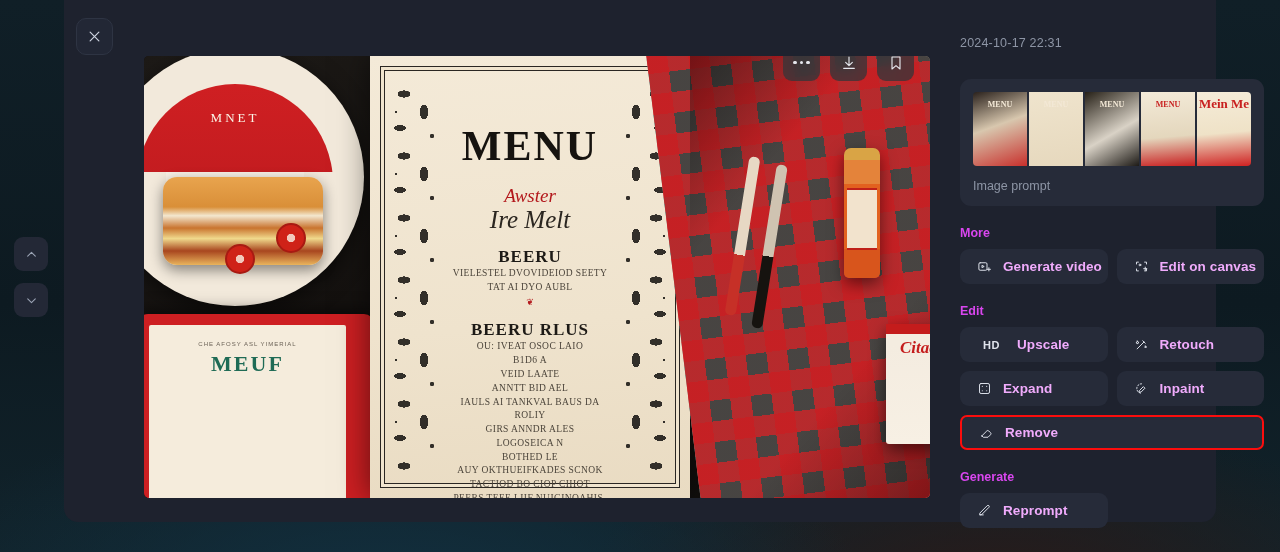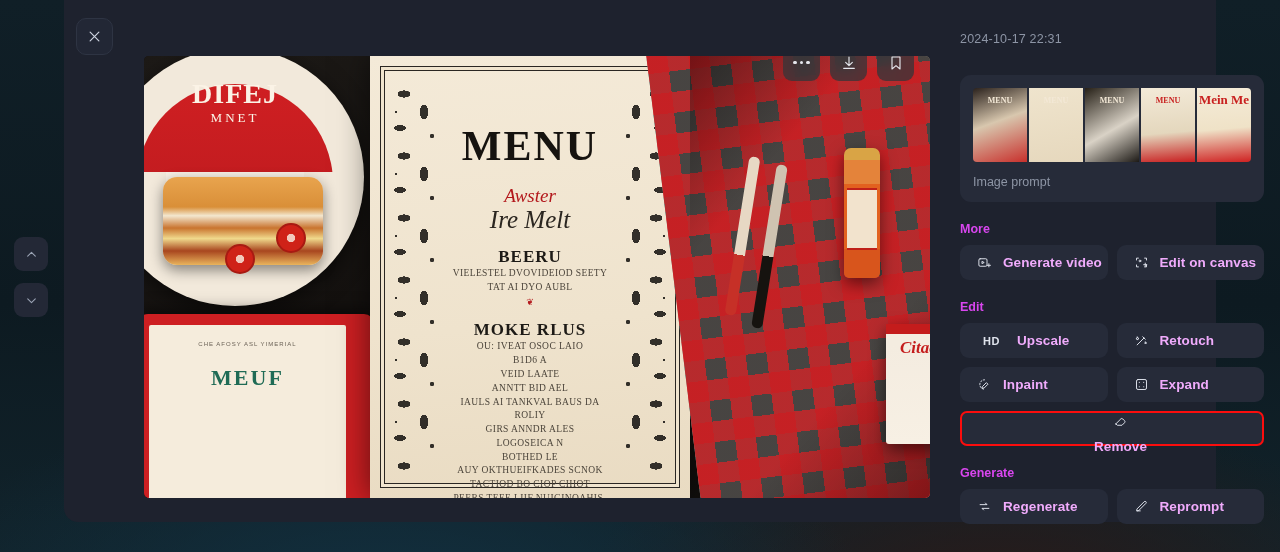--- a/index.html
+++ b/index.html
@@ -111,21 +111,21 @@
     box-shadow: 0 -4px 16px rgba(0,0,0,.5);
     padding:9px;
   }
   #board-inner {
     position:absolute; inset:9px 26px 0 9px;
     background:#f5ecdc; border:2px solid #cd1f22; border-radius:4px;
     padding-top:16px; text-align:center; overflow:hidden;
   }
   #board-sub { font-size:6px; color:#6b6257; letter-spacing:1px; }
   #board-t1 { font-size:22px; font-weight:bold; color:#1f6b55;
-              font-family:"Liberation Serif", serif; letter-spacing:2px; margin-top:18px; }
+              font-family:"Liberation Serif", serif; letter-spacing:2px; margin-top:4px; }
   #board-t2 { font-size:36px; color:#cd1f22; font-family:"Liberation Serif", serif;
               font-style:italic; font-weight:bold; line-height:.92; margin-top:-1px; }
   
   #card {
     position:absolute; left:226px; top:0; width:320px; height:442px;
     background: linear-gradient(175deg,#f4ead8 0%, #efe3cd 60%, #e9dbc2 100%);
     box-shadow: 0 0 30px rgba(0,0,0,.55);
     padding:18px 30px;
   }
   #card::after { 
@@ -198,21 +198,21 @@
             background: rgba(56,52,56,.78);
             -webkit-backdrop-filter: blur(6px); backdrop-filter: blur(6px);
             display:flex; align-items:center; justify-content:center; cursor:pointer; }
   .tb-btn svg { width:16px; height:16px; stroke:#e6e8ee; stroke-width:1.7;
                 fill:none; stroke-linecap:round; stroke-linejoin:round; }
   .tb-dots { display:flex; gap:3px; }
   .tb-dots i { width:3.4px; height:3.4px; border-radius:50%; background:#e6e8ee; display:block; }
 
   
   #sidebar { position:absolute; left:880px; top:0; width:336px; height:522px;
-             padding:16px 16px 0 16px;margin-top:16px; }
+             padding:36px 16px 0 16px; }
   #timestamp { font-size:12.5px; color:#8d95a5; letter-spacing:.2px; }
   #prompt-card { margin-top:29px; background:#262b39; border-radius:11px; padding:13px; }
   #thumb-strip { display:flex; gap:2px; height:74px; border-radius:4px; overflow:hidden; }
   .thumb { flex:1 1 0; height:100%; position:relative; overflow:hidden; background:#1b1713; }
   .th-lbl { position:absolute; width:100%; text-align:center; color:#f3e8d6;
             font-family:"Liberation Serif", serif; font-weight:bold; }
   #prompt-label { margin-top:13px; font-size:12.5px; color:#8d95a5; }
   .grp-label { font-size:12.5px; color:#d946ef; margin:20px 0 9px 0; font-weight:bold; }
   .btn-grid { display:grid; grid-template-columns:1fr 1fr; gap:9px; }
   .act-btn { height:35px; background:#262b39; border-radius:9px;
@@ -232,21 +232,20 @@
 <div id="backdrop"></div>
 
 <div id="modal">
 
   <div id="stage">
     <div id="photo">
       <div class="slate"></div>
 
       <div id="plate">
         <div id="plate-band"></div>
-        <div class="plate-txt" id="plate-t1">DIFEJ</div>
         <div class="plate-txt" id="plate-t2">MNET</div>
         <div id="sandwich"></div>
         <div class="tomato" style="left:46%;top:76%"></div>
         <div class="tomato" style="left:66%;top:68%"></div>
       </div>
 
       <div id="board">
         <div id="board-inner">
           <div id="board-sub">CHE AFOSY ASL YIMERIAL</div>
           <div id="board-t1">MEUF</div>
@@ -258,21 +257,21 @@
         <div class="vine" id="vine-r"></div>
         <div id="card-body">
           <div id="menu-title">MENU</div>
           <div id="menu-script">Awster</div>
           <div id="menu-script-2">Ire Melt</div>
           <div id="menu-sections">
               <div class="sec-h">BEERU</div>
               <div class="sec-l">VIELESTEL DVOVIDEIOD SEETY</div>
               <div class="sec-l">TAT AI DYO AUBL</div>
               <div class="dot-rule">❦</div>
-              <div class="sec-h">MOKE RLUS</div>
+              <div class="sec-h">BEERU RLUS</div>
               <div class="sec-l">OU: IVEAT OSOC LAIO</div>
               <div class="sec-l">B1D6 A</div>
               <div class="sec-l">VEID LAATE</div>
               <div class="sec-l">ANNTT BID AEL</div>
               <div class="sec-l">IAULS AI TANKVAL BAUS DA ROLIY</div>
               <div class="sec-l">GIRS ANNDR ALES</div>
               <div class="sec-l">LOGOSEICA N</div>
               <div class="sec-l">BOTHED LE</div>
               <div class="sec-l">AUY OKTHUEIFKADES SCNOK</div>
               <div class="sec-l">TACTIOD BO CIOP CIIIOT</div>
@@ -367,50 +366,44 @@
           <div class="act-btn">
             <svg viewBox="0 0 24 24">
               <path d="M5 19L16 8M14 6l4 4"></path>
               <path d="M5.5 6.5l.8 1.6 1.6.8-1.6.8-.8 1.6-.8-1.6-1.6-.8 1.6-.8z"></path>
               <path d="M18.5 14.5l.5 1 1 .5-1 .5-.5 1-.5-1-1-.5 1-.5z"></path>
             </svg>
             <span class="lbl">Retouch</span>
           </div>
           <div class="act-btn">
             <svg viewBox="0 0 24 24">
-              <path d="M12 4.5a7.5 7.5 0 1 0 0 15" stroke-dasharray="2.2 2.6"></path>
-              <path d="M9 15l6-6 2.5 2.5-6 6-3 .5z"></path>
-            </svg>
-            <span class="lbl">Inpaint</span>
-          </div>
-          <div class="act-btn">
-            <svg viewBox="0 0 24 24">
               <rect x="4" y="4" width="16" height="16" rx="2.5"></rect>
               <circle cx="8.5" cy="8.5" r=".9" fill="#dfe3ec" stroke="none"></circle>
               <circle cx="15.5" cy="8.5" r=".9" fill="#dfe3ec" stroke="none"></circle>
               <circle cx="8.5" cy="15.5" r=".9" fill="#dfe3ec" stroke="none"></circle>
               <circle cx="15.5" cy="15.5" r=".9" fill="#dfe3ec" stroke="none"></circle>
             </svg>
             <span class="lbl">Expand</span>
           </div>
-          <div class="act-btn full" id="btn-remove" style="border-color: rgb(251, 13, 13); flex-direction: column;">
+          <div class="act-btn">
+            <svg viewBox="0 0 24 24">
+              <path d="M12 4.5a7.5 7.5 0 1 0 0 15" stroke-dasharray="2.2 2.6"></path>
+              <path d="M9 15l6-6 2.5 2.5-6 6-3 .5z"></path>
+            </svg>
+            <span class="lbl">Inpaint</span>
+          </div>
+          <div class="act-btn full" id="btn-remove" style="border-color: rgb(251, 13, 13);">
             <svg viewBox="0 0 24 24">
               <path d="M4.5 17.5l8-8a2.2 2.2 0 0 1 3.1 0l2.9 2.9a2.2 2.2 0 0 1 0 3.1l-4.1 4.1H7l-2.5-2.1z"></path>
             </svg>
             <span class="lbl">Remove</span>
           </div>
         </div>
         <div class="grp-label">Generate</div>
         <div class="btn-grid">
-          <div class="act-btn">
-            <svg viewBox="0 0 24 24">
-              <path d="M5 9h11l-2.5-2.5M19 15H8l2.5 2.5"></path>
-            </svg>
-            <span class="lbl">Regenerate</span>
-          </div>
           <div class="act-btn">
             <svg viewBox="0 0 24 24">
               <path d="M5 19l2.6-.6L19 7a1.9 1.9 0 0 0-2.7-2.7L5 15.7z"></path>
               <path d="M5 19h5"></path>
             </svg>
             <span class="lbl">Reprompt</span>
           </div>
         </div>
       </div>
   </div>

